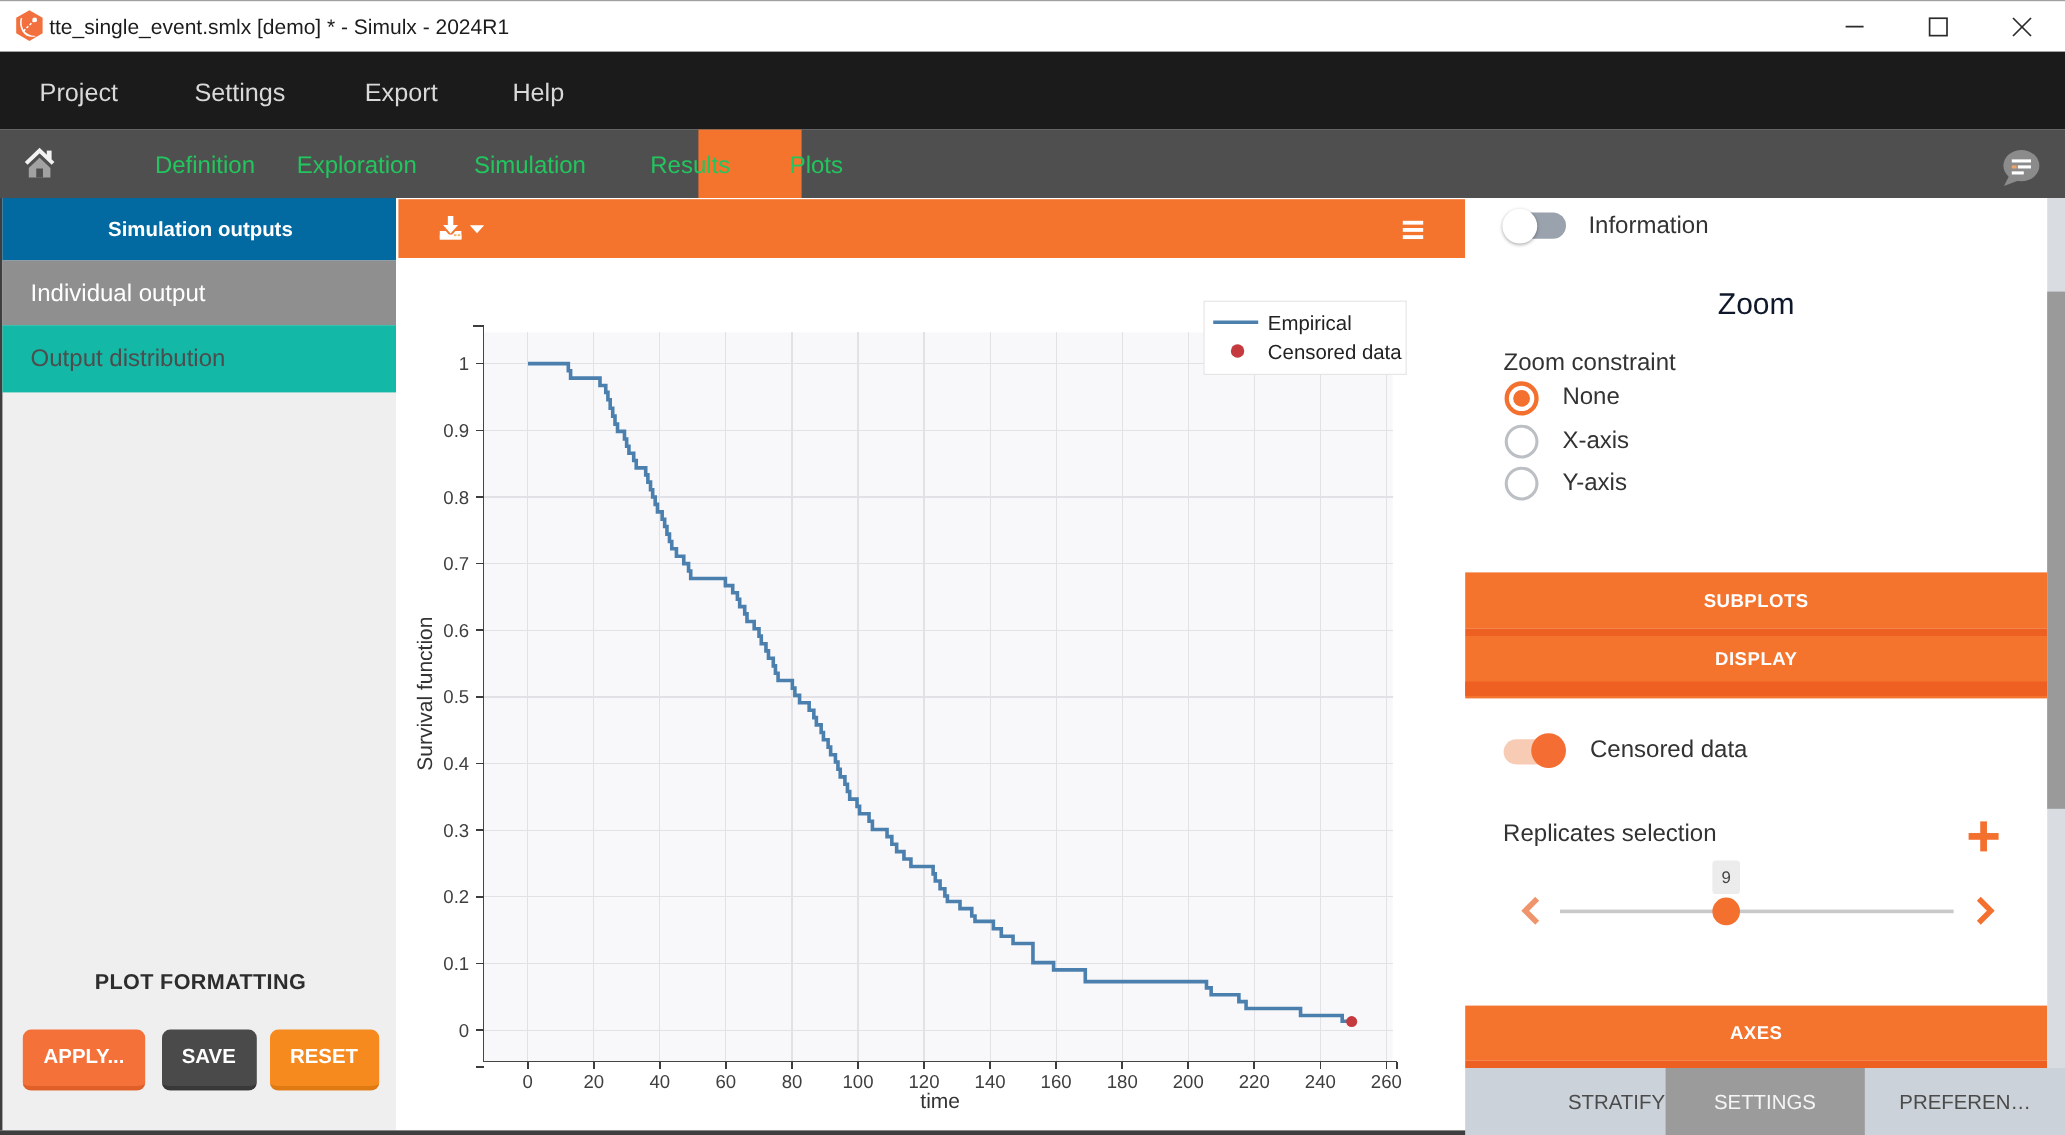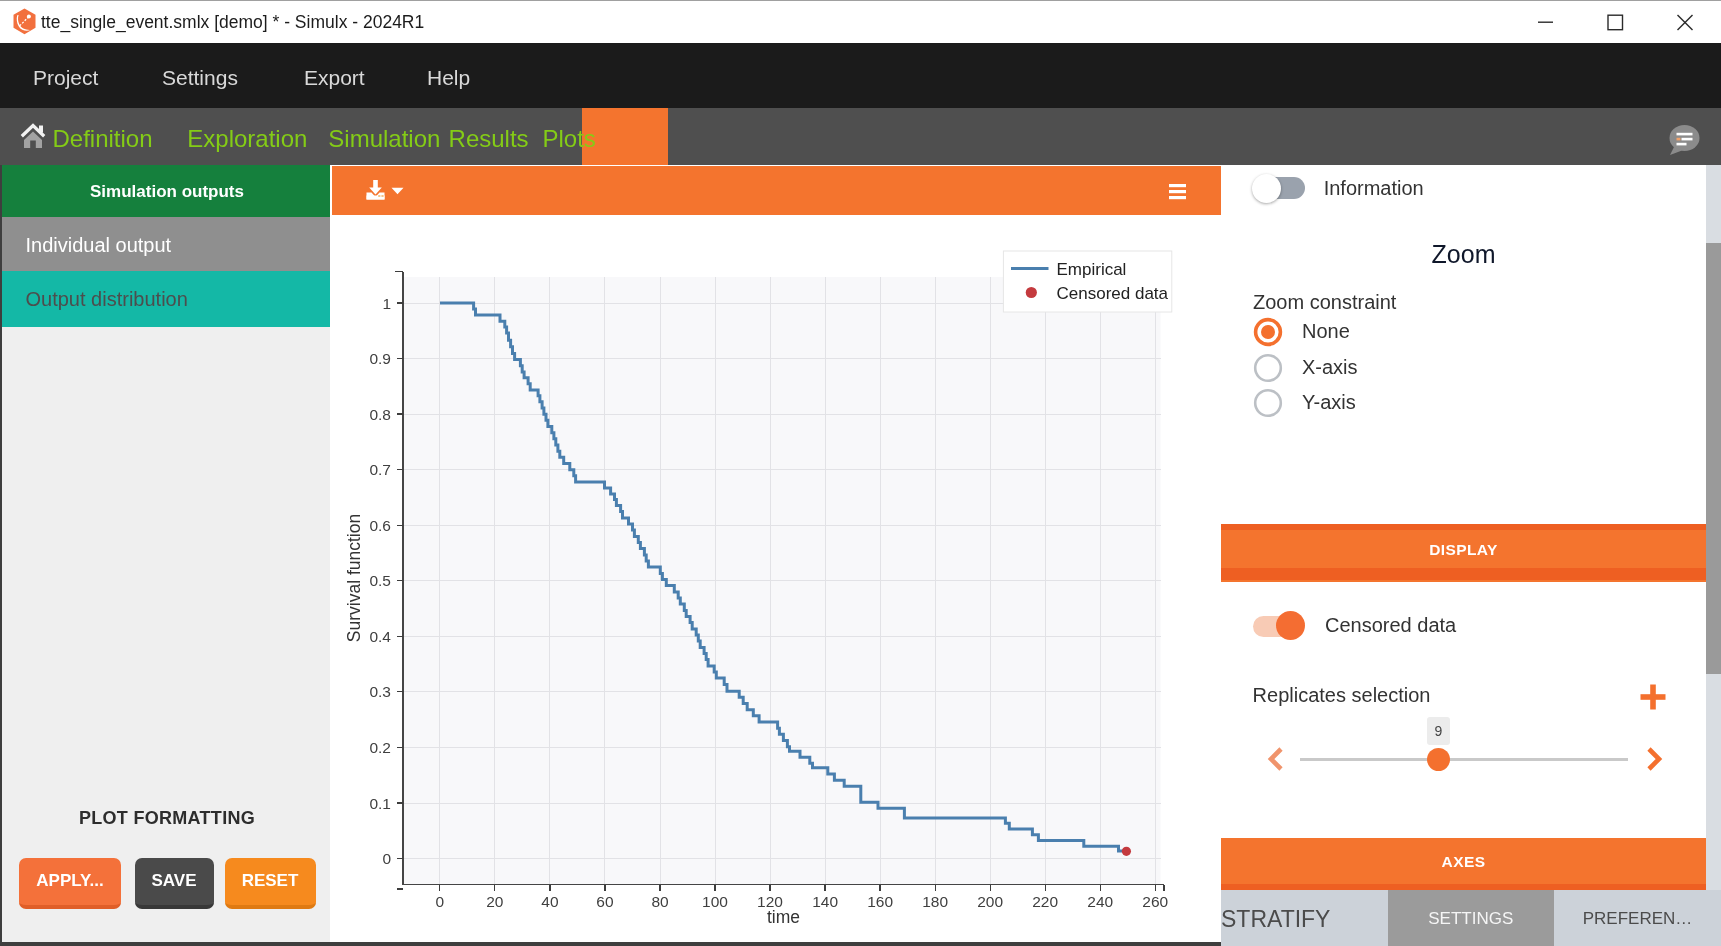--- a/index.html
+++ b/index.html
@@ -5,25 +5,25 @@
 body{font-family:"Liberation Sans",sans-serif;position:relative;background:#fff}
 .abs{position:absolute}
 
 #titlebar{left:0;top:0;width:1721px;height:43px;background:#fff;border-top:1px solid #a0a0a0}
 #title{left:41px;top:0;height:43px;line-height:45px;font-size:17.5px;color:#1c1c1c}
 
 #menubar{left:0;top:43px;width:1721px;height:65px;background:#1b1b1b}
 .menuitem{position:absolute;top:0;height:65px;line-height:69px;font-size:21px;color:#d9d9d9}
 
 #tabbar{left:0;top:108px;width:1721px;height:57px;background:#4f4f4f}
-.tab{position:absolute;top:0;height:57px;line-height:61px;font-size:24px;color:#84cc16;text-align:left}
+.tab{position:absolute;top:0;height:57px;line-height:61px;font-size:20px;color:#22c55e;text-align:right}
 #plotstab{left:581.8px;top:0;width:86.3px;height:57px;background:#f4742e}
 
 #sidebar{left:0;top:165px;width:330px;height:777px;background:#efefef;border-left:2px solid #3e3e3e}
-#sidehead{left:0;top:0;width:330px;height:51.5px;background:#15803d;color:#fff;font-weight:bold;
+#sidehead{left:0;top:0;width:330px;height:51.5px;background:#0369a1;color:#fff;font-weight:bold;
  font-size:17px;text-align:center;line-height:54px}
 .siderow{position:absolute;left:0;width:330px;font-size:20px}
 #row1{top:51.5px;height:54.8px;background:#8f8f8f;color:#fff;line-height:56px}
 #row2{top:106.3px;height:55.3px;background:#14b8a6;color:#4d4d4d;line-height:57px}
 .siderow span{margin-left:23.5px}
 #plotfmt{left:0;top:643px;width:330px;text-align:center;font-weight:bold;font-size:18px;color:#2d2d2d;letter-spacing:.3px}
 .sbtn{position:absolute;top:693px;height:50.5px;border-radius:7px;color:#fff;font-weight:bold;
  font-size:17px;text-align:center;border:none}
 
 #chartarea{left:330px;top:165px;width:891px;height:777px;background:#fff}
@@ -227,20 +227,21 @@
     </svg>
     <svg class="abs" style="left:32px;top:187.5px" width="30" height="30" viewBox="0 0 30 30">
 <circle cx="15" cy="15" r="12.8" fill="#fff" stroke="#bcc0c5" stroke-width="2.6"></circle>
     </svg>
     <svg class="abs" style="left:32px;top:223px" width="30" height="30" viewBox="0 0 30 30">
 <circle cx="15" cy="15" r="12.8" fill="#fff" stroke="#bcc0c5" stroke-width="2.6"></circle>
     </svg>
     <div class="rtext" style="left:81px;top:154.6px">None</div>
     <div class="rtext" style="left:81px;top:190.5px">X-axis</div>
     <div class="rtext" style="left:81px;top:226px">Y-axis</div>
+    <div class="bar" style="top:312px;height:47px;line-height:49px">SUBPLOTS</div>
     <div class="bar" style="top:359px;height:6px;background:#ee5f22"></div>
     <div class="bar" style="top:365px;height:52px;line-height:39px">DISPLAY</div>
     <div class="bar" style="top:403px;height:12px;background:#ee5f22"></div>
     <div class="abs" style="left:31.5px;top:450.5px;width:46px;height:21.5px;border-radius:11px;background:#f8cbb5"></div>
     <div class="abs" style="left:54.5px;top:446px;width:29px;height:29px;border-radius:50%;background:#f46d32"></div>
     <div class="rtext" style="left:104px;top:448.8px">Censored data</div>
     <div class="rtext" style="left:31.6px;top:518.5px">Replicates selection</div>
     <svg class="abs" style="left:418px;top:518px" width="28" height="28" viewBox="0 0 28 28">
 <g fill="#f4702e">
         <rect x="11.2" y="1.5" width="5.6" height="25"></rect>
@@ -253,19 +254,19 @@
     <svg class="abs" style="left:44px;top:581px" width="24" height="26" viewBox="0 0 24 26">
 <path d="M16 3 L6 13 L16 23" stroke="#f0946c" stroke-width="4.6" fill="none"></path>
     </svg>
     <svg class="abs" style="left:420px;top:581px" width="24" height="26" viewBox="0 0 24 26">
 <path d="M8 3 L18 13 L8 23" stroke="#f4702e" stroke-width="4.6" fill="none"></path>
     </svg>
     <div class="bar" style="top:672.6px;height:46.4px;line-height:48px">AXES</div>
     <div class="bar" style="top:719px;height:6.3px;background:#ee5f22"></div>
     <div class="abs" style="left:0;top:725.3px;width:500px;height:55.7px;background:#ccd2d9"></div>
     <div class="abs" style="left:166.5px;top:725.3px;width:166.6px;height:55.7px;background:#9b9b9b"></div>
-    <div class="abs" style="left:0;top:725.3px;width:166.5px;height:55.7px;font-size:23px;color:#4b4b4b;text-align:left;line-height:58px">STRATIFY</div>
+    <div class="abs" style="left:0;top:725.3px;width:166.5px;height:55.7px;font-size:17px;color:#4b4b4b;text-align:right;line-height:58px">STRATIFY</div>
     <div class="abs" style="left:166.5px;top:725.3px;width:166.6px;height:55.7px;font-size:17px;color:#f5f5f5;text-align:center;line-height:58px">SETTINGS</div>
     <div class="abs" style="left:333.1px;top:725.3px;width:166.9px;height:55.7px;font-size:17px;color:#4b4b4b;text-align:center;line-height:58px">PREFEREN…</div>
     <div class="abs" style="left:485px;top:0;width:15px;height:725.3px;background:#d9dde2"></div>
     <div class="abs" style="left:485px;top:78px;width:15px;height:431px;background:#9a9a9a"></div>
 </div>
 <div class="abs" id="bottomborder"></div>
 
 </body></html>

